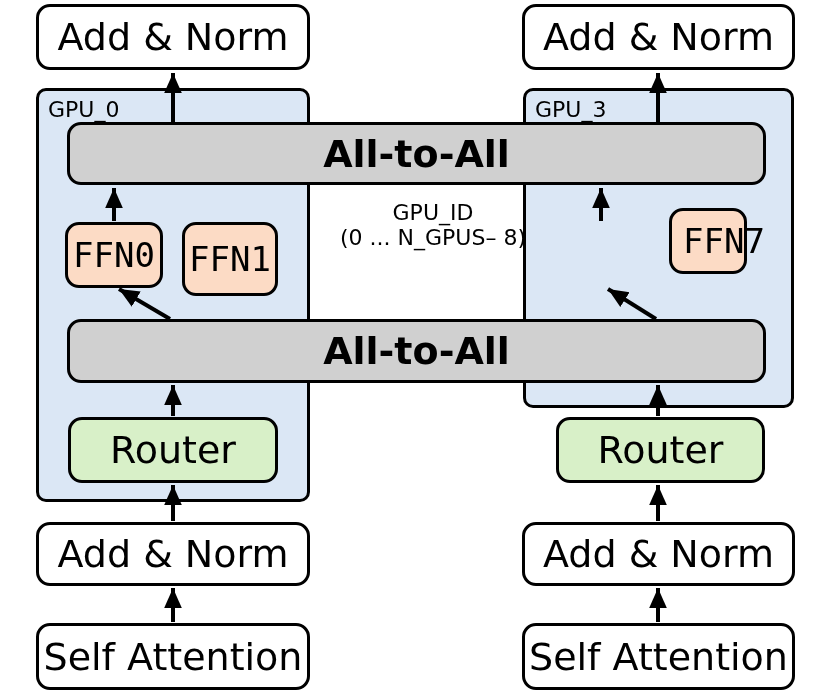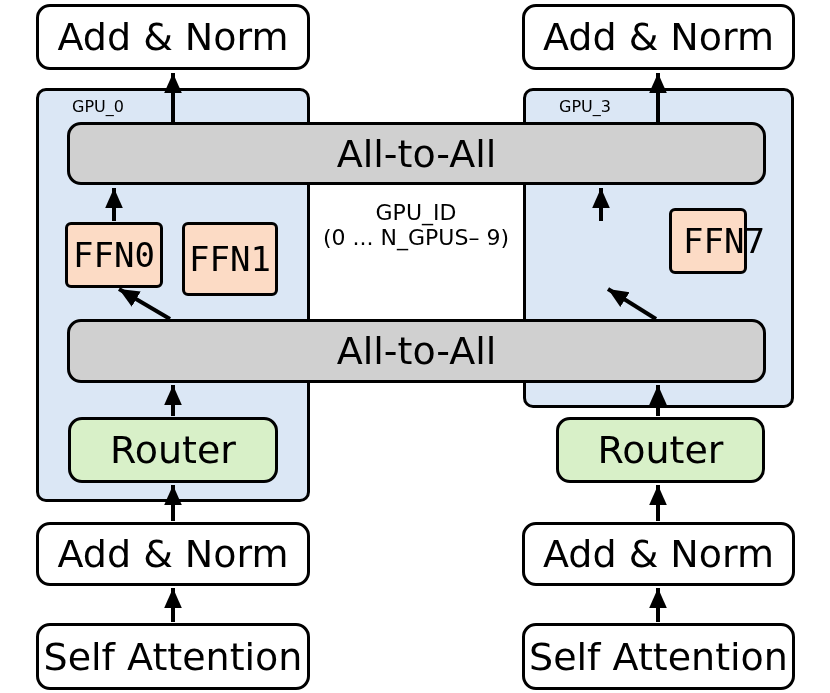--- a/index.html
+++ b/index.html
@@ -8,31 +8,31 @@
     font-family:"DejaVu Sans","Liberation Sans",sans-serif; overflow:hidden;
   }
   .box {
     position:absolute; box-sizing:border-box; border:3px solid #000;
     display:flex; align-items:center; justify-content:center;
     color:#000; white-space:nowrap;
   }
   .white-box { background:#ffffff; border-radius:14px; font-size:38px; }
   .gpu-box   { background:#dbe7f5; border-radius:10px; }
   .gpu-label {
-    position:absolute; top:6px; left:9px; font-size:16px; color:#000;margin-left:24px;
+    position:absolute; top:6px; left:9px; font-size:22px; color:#000;
   }
-  .bar  { background:#d0d0d0; border-radius:14px; font-size:38px; z-index:3; }
+  .bar  { background:#d0d0d0; border-radius:14px; font-size:38px; z-index:3;font-weight:bold; }
   .ffn  {
-    background:#fcdbc5; border-radius:6px; font-size:34px; z-index:2;
+    background:#fcdbc5; border-radius:14px; font-size:34px; z-index:2;
     font-family:"DejaVu Sans Mono","Liberation Mono",monospace;
   }
   .router { background:#d8f0c8; border-radius:14px; font-size:38px; z-index:2; }
   .note {
     position:absolute; left:310px; top:200px; width:212px; text-align:center;
-    font-size:22px; line-height:25px; color:#000; z-index:1;
+    font-size:22px; line-height:25px; color:#000; z-index:1;padding-left:17px;
   }
   .top-layer { z-index:4; }
   svg.arrows {
     position:absolute; left:0; top:0; z-index:5; pointer-events:none;
   }
   svg.arrows line { stroke:#000; stroke-width:4; }
   svg.arrows path.head { fill:#000; stroke:none; }
 </style>
 </head>
 <body>
@@ -60,21 +60,21 @@
   <div class="box white-box top-layer" style="left:522px; top:4px; width:273px; height:66px;">Add &amp; Norm</div>
 
   <div class="box white-box top-layer" style="left:36px; top:522px; width:274px; height:64px;">Add &amp; Norm</div>
   <div class="box white-box top-layer" style="left:522px; top:522px; width:273px; height:64px;">Add &amp; Norm</div>
 
   <div class="box white-box top-layer" style="left:36px; top:623px; width:274px; height:67px;">Self Attention</div>
   <div class="box white-box top-layer" style="left:522px; top:623px; width:273px; height:67px;">Self Attention</div>
 
   <div class="note">
     <div>GPU_ID</div>
-    <div>(0 ... N_GPUS– 9)</div>
+    <div>(0 ... N_GPUS– 8)</div>
   </div>
 
   <svg class="arrows" width="830" height="693" viewBox="0 0 830 693">
     <defs>
       <marker id="ah" viewBox="0 0 10 10" refX="10" refY="5" markerWidth="5" markerHeight="5" orient="auto-start-reverse" markerUnits="strokeWidth">
         <path class="head" d="M0,0.6 L10,5 L0,9.4 z"></path>
       </marker>
     </defs>
 
     <line x1="173" y1="122" x2="173" y2="73" marker-end="url(#ah)"></line>

